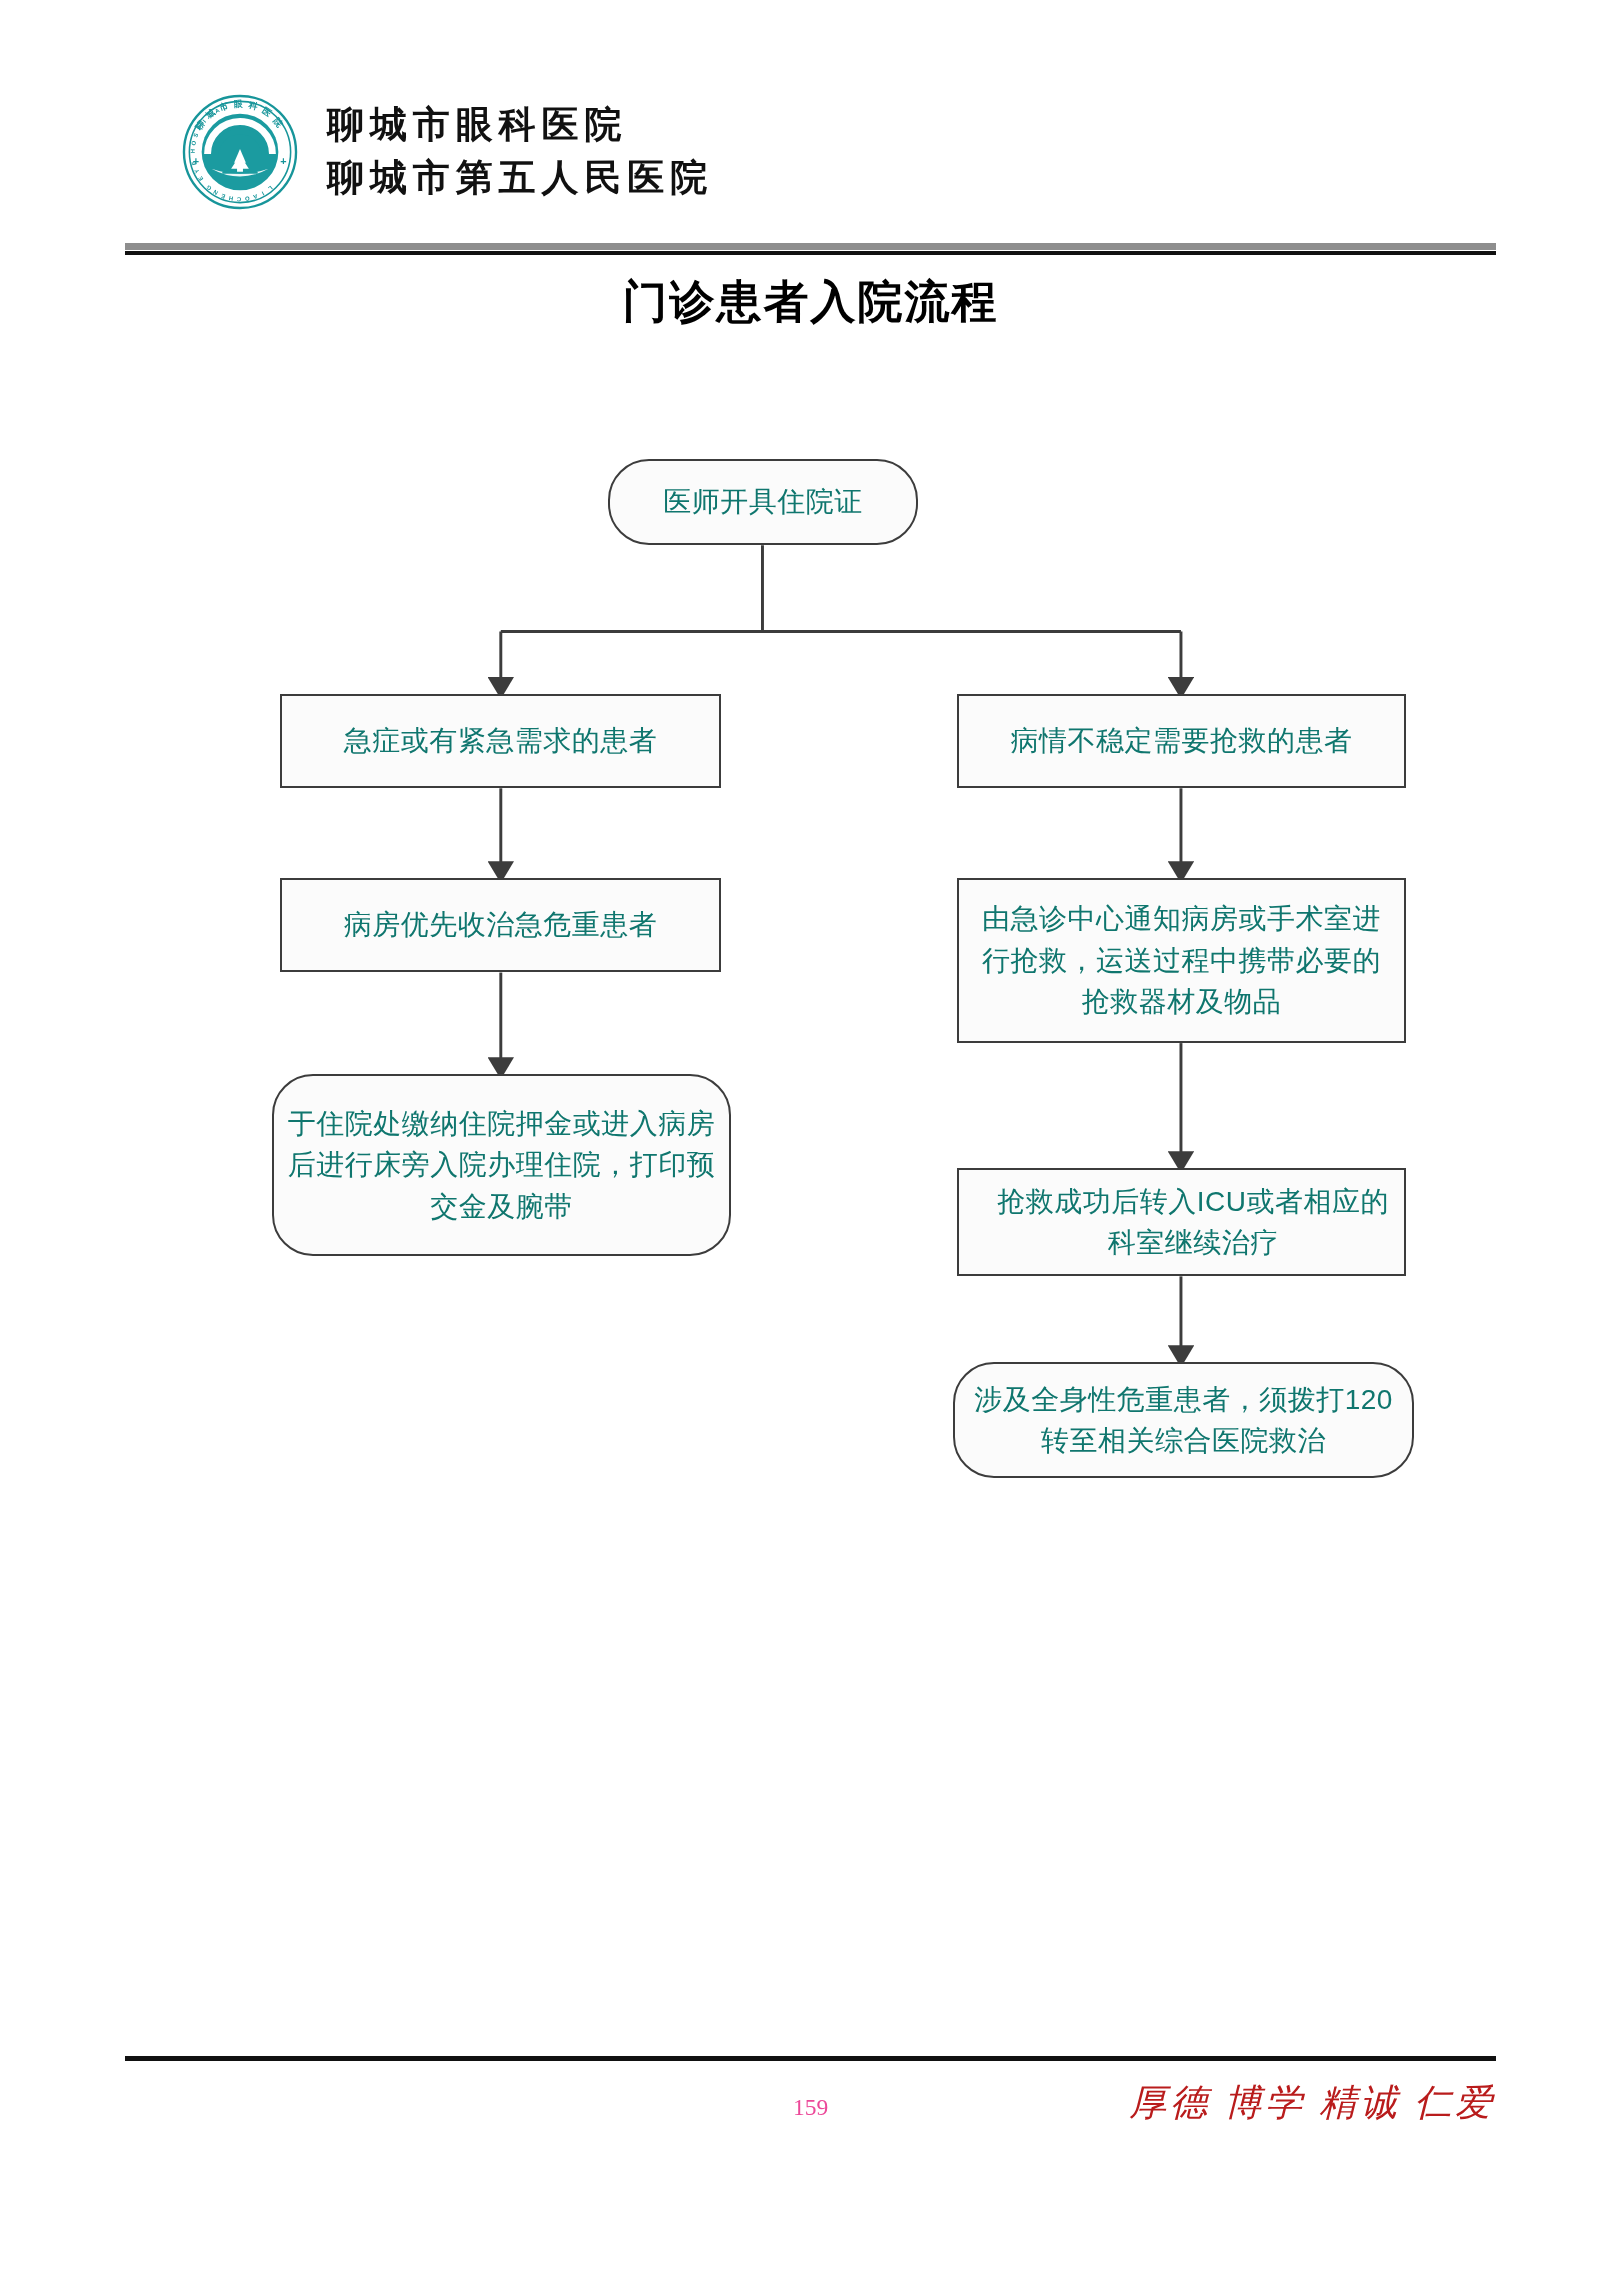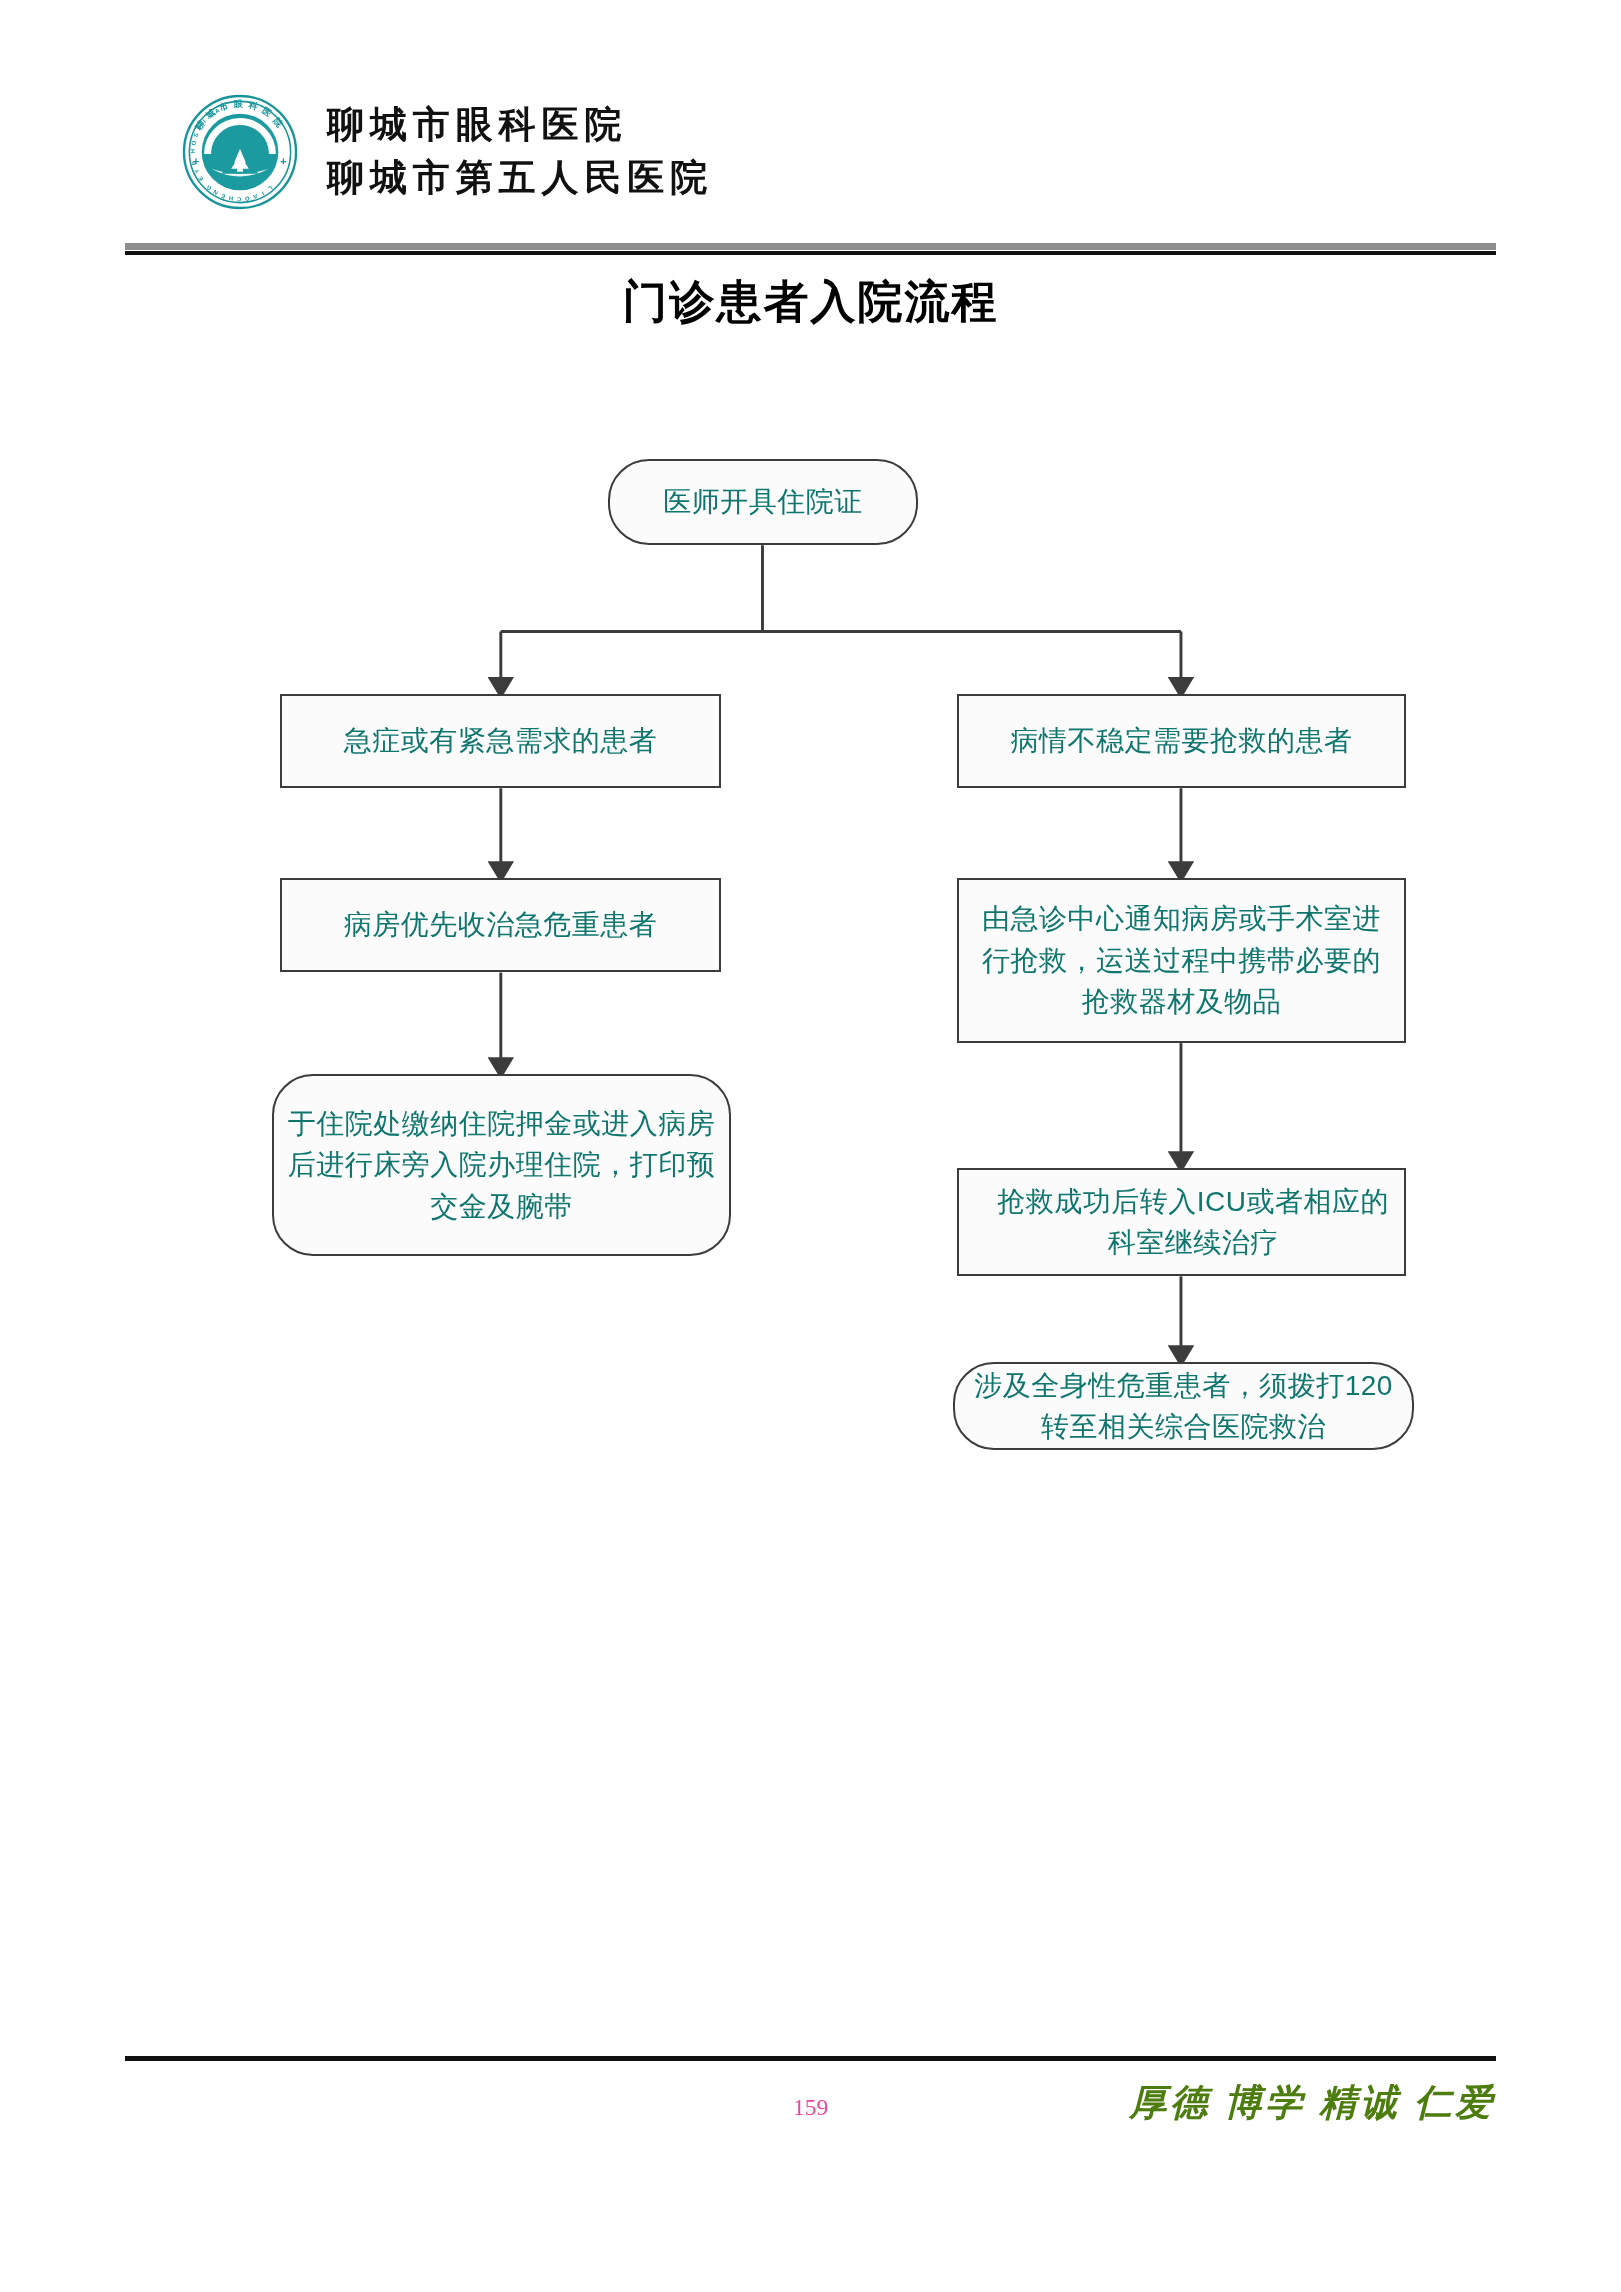--- a/index.html
+++ b/index.html
@@ -124,21 +124,21 @@
     width: 100%;
   }
 
   #node-start       { left: 608px;  top: 459px;  width: 310px; height: 86px; }
   #node-left-1      { left: 280px;  top: 694px;  width: 441px; height: 94px; }
   #node-left-2      { left: 280px;  top: 878px;  width: 441px; height: 94px; }
   #node-left-3      { left: 272px;  top: 1074px; width: 459px; height: 182px; }
   #node-right-1     { left: 957px;  top: 694px;  width: 449px; height: 94px; }
   #node-right-2     { left: 957px;  top: 878px;  width: 449px; height: 165px; }
   #node-right-3     { left: 957px;  top: 1168px; width: 449px; height: 108px; padding-left: 37px; }
-  #node-right-4     { left: 953px;  top: 1362px; width: 461px; height: 88px; }
+  #node-right-4     { left: 953px;  top: 1362px; width: 461px; height: 116px; }
 
   
   #footer-rule {
     position: absolute;
     left: 125px;
     top: 2056px;
     width: 1371px;
     height: 4.9px;
     background: #111111;
   }
@@ -151,24 +151,24 @@
     font-family: "Liberation Serif", "DejaVu Serif", serif;
     font-size: 23.5px;
     color: #ec4899;
   }
   #footer-motto {
     position: absolute;
     right: 125px;
     top: 2078px;
     font-family: "Liberation Serif", "DejaVu Serif", serif;
     font-style: italic;
-    font-weight: 700;
+    font-weight: 400;
     font-size: 37px;
     letter-spacing: 3.9px;
-    color: #4d7c0f;
+    color: #b91c1c;
     white-space: nowrap;
     text-align: right;
   }
 </style>
 </head>
 <body>
 
 <div id="page-header">
   <div id="logo-mark">
     <svg viewBox="0 0 118 118" width="116" height="116" aria-hidden="true">

